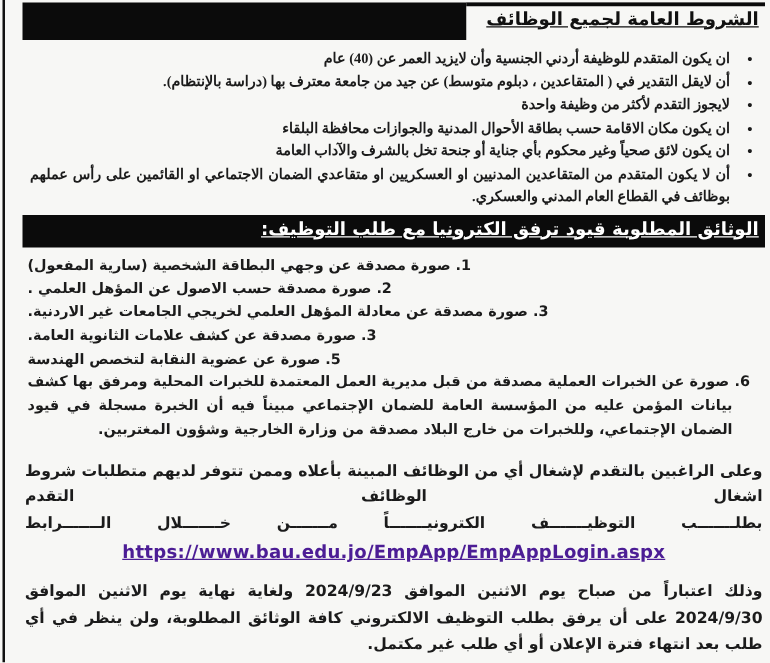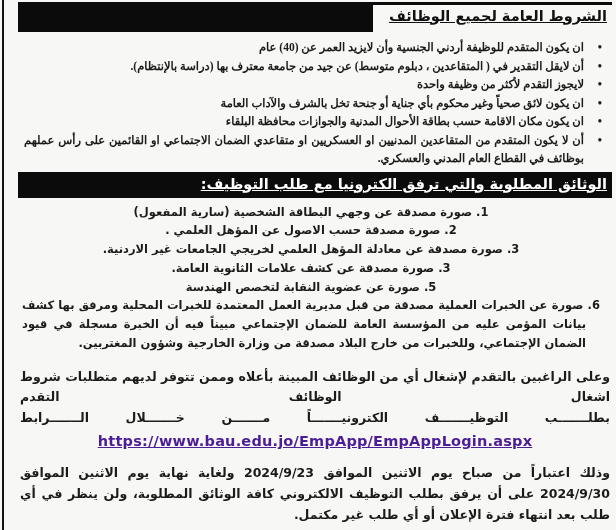--- a/index.html
+++ b/index.html
@@ -91,21 +91,21 @@
 
   
   .docs {
     margin: 5px 0 0 0;
     padding: 0 12px 0 4px;
   }
   .doc-item {
     font-size: 11.5px;
     font-weight: bold;
     line-height: 18.8px;
-    text-align: center;
+    text-align: left;
     padding-right: 14px;
     text-indent: -14px;
   }
   .doc-item.wrap { text-align: justify; }
 
   
   .apply { margin: 14px 2px 0 2px; }
   .apply-line1 {
     font-size: 12.5px;
     font-weight: bold;
@@ -153,27 +153,27 @@
     <div class="hdr1">
       <div class="hdr1-titlebox">
         <span class="hdr1-title">الشروط العامة لجميع الوظائف</span>
       </div>
     </div>
 
     <ul class="conditions">
       <li>ان يكون المتقدم للوظيفة أردني الجنسية وأن لايزيد العمر عن (40) عام</li>
       <li>أن لايقل التقدير في ( المتقاعدين ، دبلوم متوسط) عن جيد من جامعة معترف بها (دراسة بالإنتظام).</li>
       <li>لايجوز التقدم لأكثر من وظيفة واحدة</li>
+      <li>ان يكون مكان الاقامة حسب بطاقة الأحوال المدنية والجوازات محافظة البلقاء</li>
       <li>ان يكون لائق صحياً وغير محكوم بأي جناية أو جنحة تخل بالشرف والآداب العامة</li>
-      <li>ان يكون مكان الاقامة حسب بطاقة الأحوال المدنية والجوازات محافظة البلقاء</li>
       <li class="wrap">أن لا يكون المتقدم من المتقاعدين المدنيين او العسكريين او متقاعدي الضمان الاجتماعي او القائمين على رأس عملهم بوظائف في القطاع العام المدني والعسكري.</li>
     </ul>
 
     <div class="hdr2">
-      <span class="hdr2-title">الوثائق المطلوبة والتي ترفق الكترونيا مع طلب التوظيف:</span>
+      <span class="hdr2-title">الوثائق المطلوبة قيود ترفق الكترونيا مع طلب التوظيف:</span>
     </div>
 
     <div class="docs">
       <div class="doc-item">1. صورة مصدقة عن وجهي البطاقة الشخصية (سارية المفعول)</div>
       <div class="doc-item">2. صورة مصدقة حسب الاصول عن المؤهل العلمي .</div>
       <div class="doc-item">3. صورة مصدقة عن معادلة المؤهل العلمي لخريجي الجامعات غير الاردنية.</div>
       <div class="doc-item">3. صورة مصدقة عن كشف علامات الثانوية العامة.</div>
       <div class="doc-item">5. صورة عن عضوية النقابة لتخصص الهندسة</div>
       <div class="doc-item wrap">6. صورة عن الخبرات العملية مصدقة من قبل مديرية العمل المعتمدة للخبرات المحلية ومرفق بها كشف بيانات المؤمن عليه من المؤسسة العامة للضمان الإجتماعي مبيناً فيه أن الخبرة مسجلة في قيود الضمان الإجتماعي، وللخبرات من خارج البلاد مصدقة من وزارة الخارجية وشؤون المغتربين.</div>
     </div>

